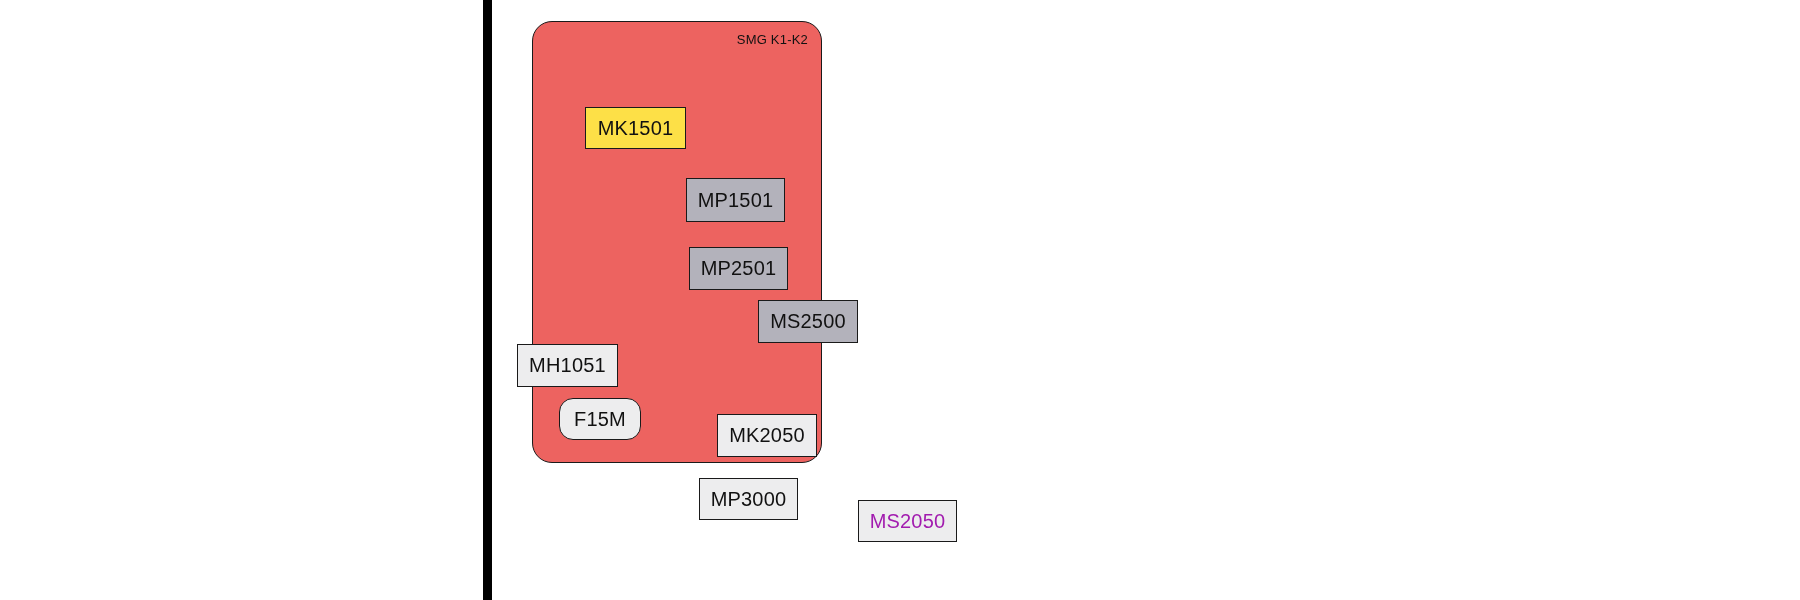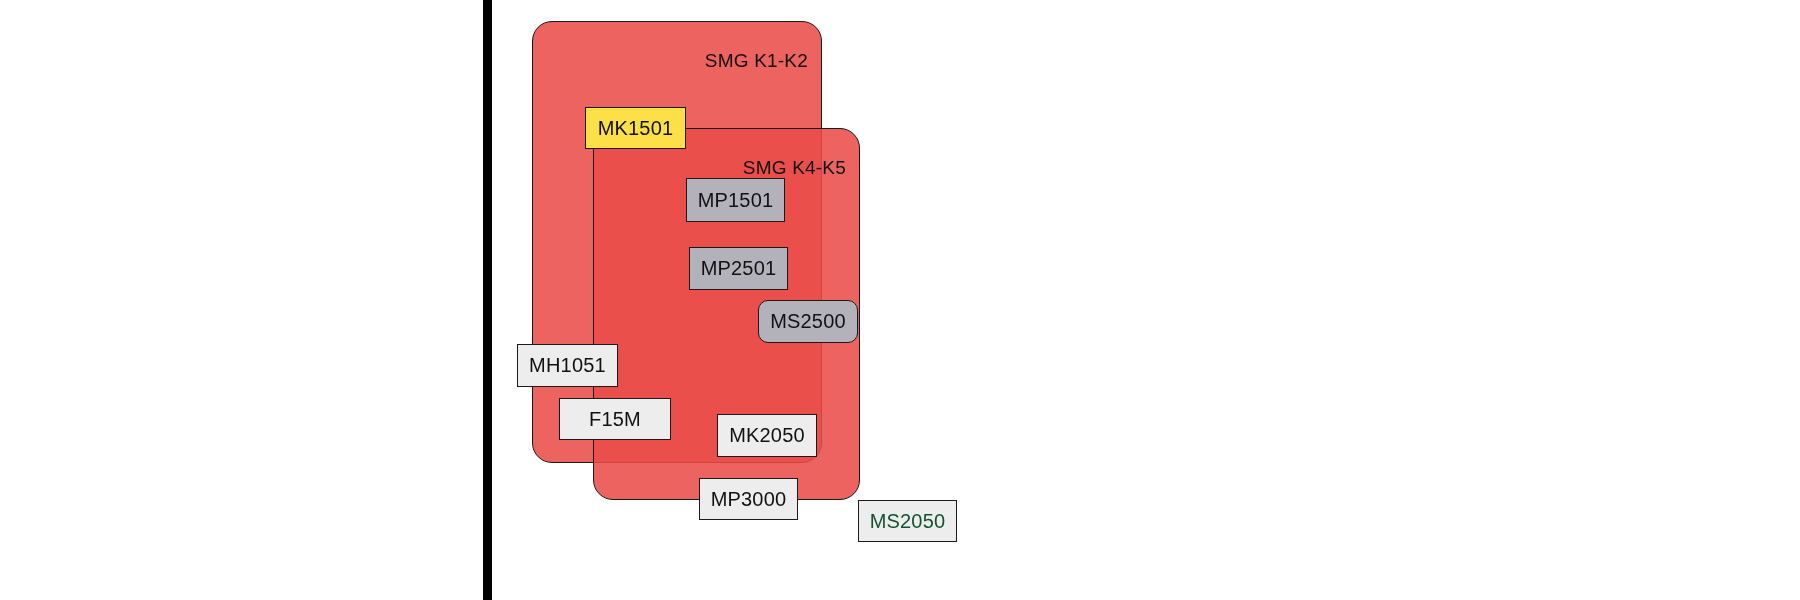--- a/index.html
+++ b/index.html
@@ -21,23 +21,23 @@
     bottom: 0;
   }
   .group {
     position: absolute;
     border: 1.6px solid #1a1a1a;
     border-radius: 20px;
     box-sizing: border-box;
   }
   .group-label {
     position: absolute;
-    top: 26px;
+    top: 9px;
     right: 13px;
-    font-size: 19px;
+    font-size: 13px;
     line-height: 1.35;
     color: #141414;
     letter-spacing: 0.2px;
     white-space: nowrap;
   }
   .node {
     position: absolute;
     border: 1.6px solid #1a1a1a;
     box-sizing: border-box;
     display: flex;
@@ -52,43 +52,40 @@
   }
 </style>
 </head>
 <body>
 
 <div id="canvas">
   <div class="divider" id="divider" style="left: 483px; width: 9px; background: rgb(0, 0, 0);"></div>
 <div class="group" style="left: 532px; top: 21px; width: 290px; height: 442px; background: rgba(234, 76, 72, 0.87); border-color: rgb(26, 26, 26);">
       <span class="group-label" style="color: rgb(17, 17, 17);">SMG K1-K2</span>
     </div>
-    <div class="group" style="left: 593px; top: 128px; width: 267px; height: 372px; background: rgba(234, 76, 72, 0.87); border-color: rgb(26, 26, 26);">
-      <span class="group-label" style="color: rgb(17, 17, 17);">SMG K4-K5</span>
-    </div>
     <div class="node" style="left: 585px; top: 107px; width: 101px; height: 42px; background: #fde047; border-color: rgb(26, 26, 26);">
       <span class="node-label" style="color: rgb(17, 17, 17);">MK1501</span>
     </div>
     <div class="node" style="left: 686px; top: 178px; width: 99px; height: 44px; background: rgb(179, 178, 187); border-color: rgb(26, 26, 26);">
       <span class="node-label" style="color: rgb(17, 17, 17);">MP1501</span>
     </div>
     <div class="node" style="left: 689px; top: 247px; width: 99px; height: 43px; background: rgb(179, 178, 187); border-color: rgb(26, 26, 26); text-align: right;">
       <span class="node-label" style="color: rgb(17, 17, 17);">MP2501</span>
     </div>
-    <div class="node" style="left: 758px; top: 300px; width: 100px; height: 43px; background: rgb(179, 178, 187); border-color: rgb(26, 26, 26); border-radius: 10px;">
+    <div class="node" style="left: 758px; top: 300px; width: 100px; height: 43px; background: rgb(179, 178, 187); border-color: rgb(26, 26, 26);">
       <span class="node-label" style="color: rgb(17, 17, 17);">MS2500</span>
     </div>
     <div class="node" style="left: 517px; top: 344px; width: 101px; height: 43px; background: rgb(237, 237, 238); border-color: rgb(26, 26, 26);">
       <span class="node-label" style="color: rgb(17, 17, 17); text-align: right;">MH1051</span>
     </div>
-    <div class="node" style="left: 559px; top: 398px; width: 112px; height: 42px; background: rgb(237, 237, 238); border-color: rgb(26, 26, 26);">
+    <div class="node" style="left: 559px; top: 398px; width: 82px; height: 42px; background: rgb(237, 237, 238); border-color: rgb(26, 26, 26); border-radius: 14px;">
       <span class="node-label" style="color: rgb(17, 17, 17);">F15M</span>
     </div>
     <div class="node" style="left: 675px; top: 414px; width: 100px; height: 43px; background: rgb(237, 237, 238); border-color: rgb(26, 26, 26); margin-left: 42px;">
       <span class="node-label" style="color: rgb(17, 17, 17);">MK2050</span>
     </div>
     <div class="node" style="left: 699px; top: 478px; width: 99px; height: 42px; background: rgb(237, 237, 238); border-color: rgb(26, 26, 26); justify-content: center;">
       <span class="node-label" style="color: rgb(17, 17, 17);">MP3000</span>
     </div>
     <div class="node" style="left: 858px; top: 500px; width: 99px; height: 42px; background: rgb(237, 237, 238); border-color: rgb(26, 26, 26);">
-      <span class="node-label" style="color: #14532d; text-align: center;">MS2050</span>
+      <span class="node-label" style="color: #a21caf; text-align: center;">MS2050</span>
     </div>
   </div>
 
 </body></html>

